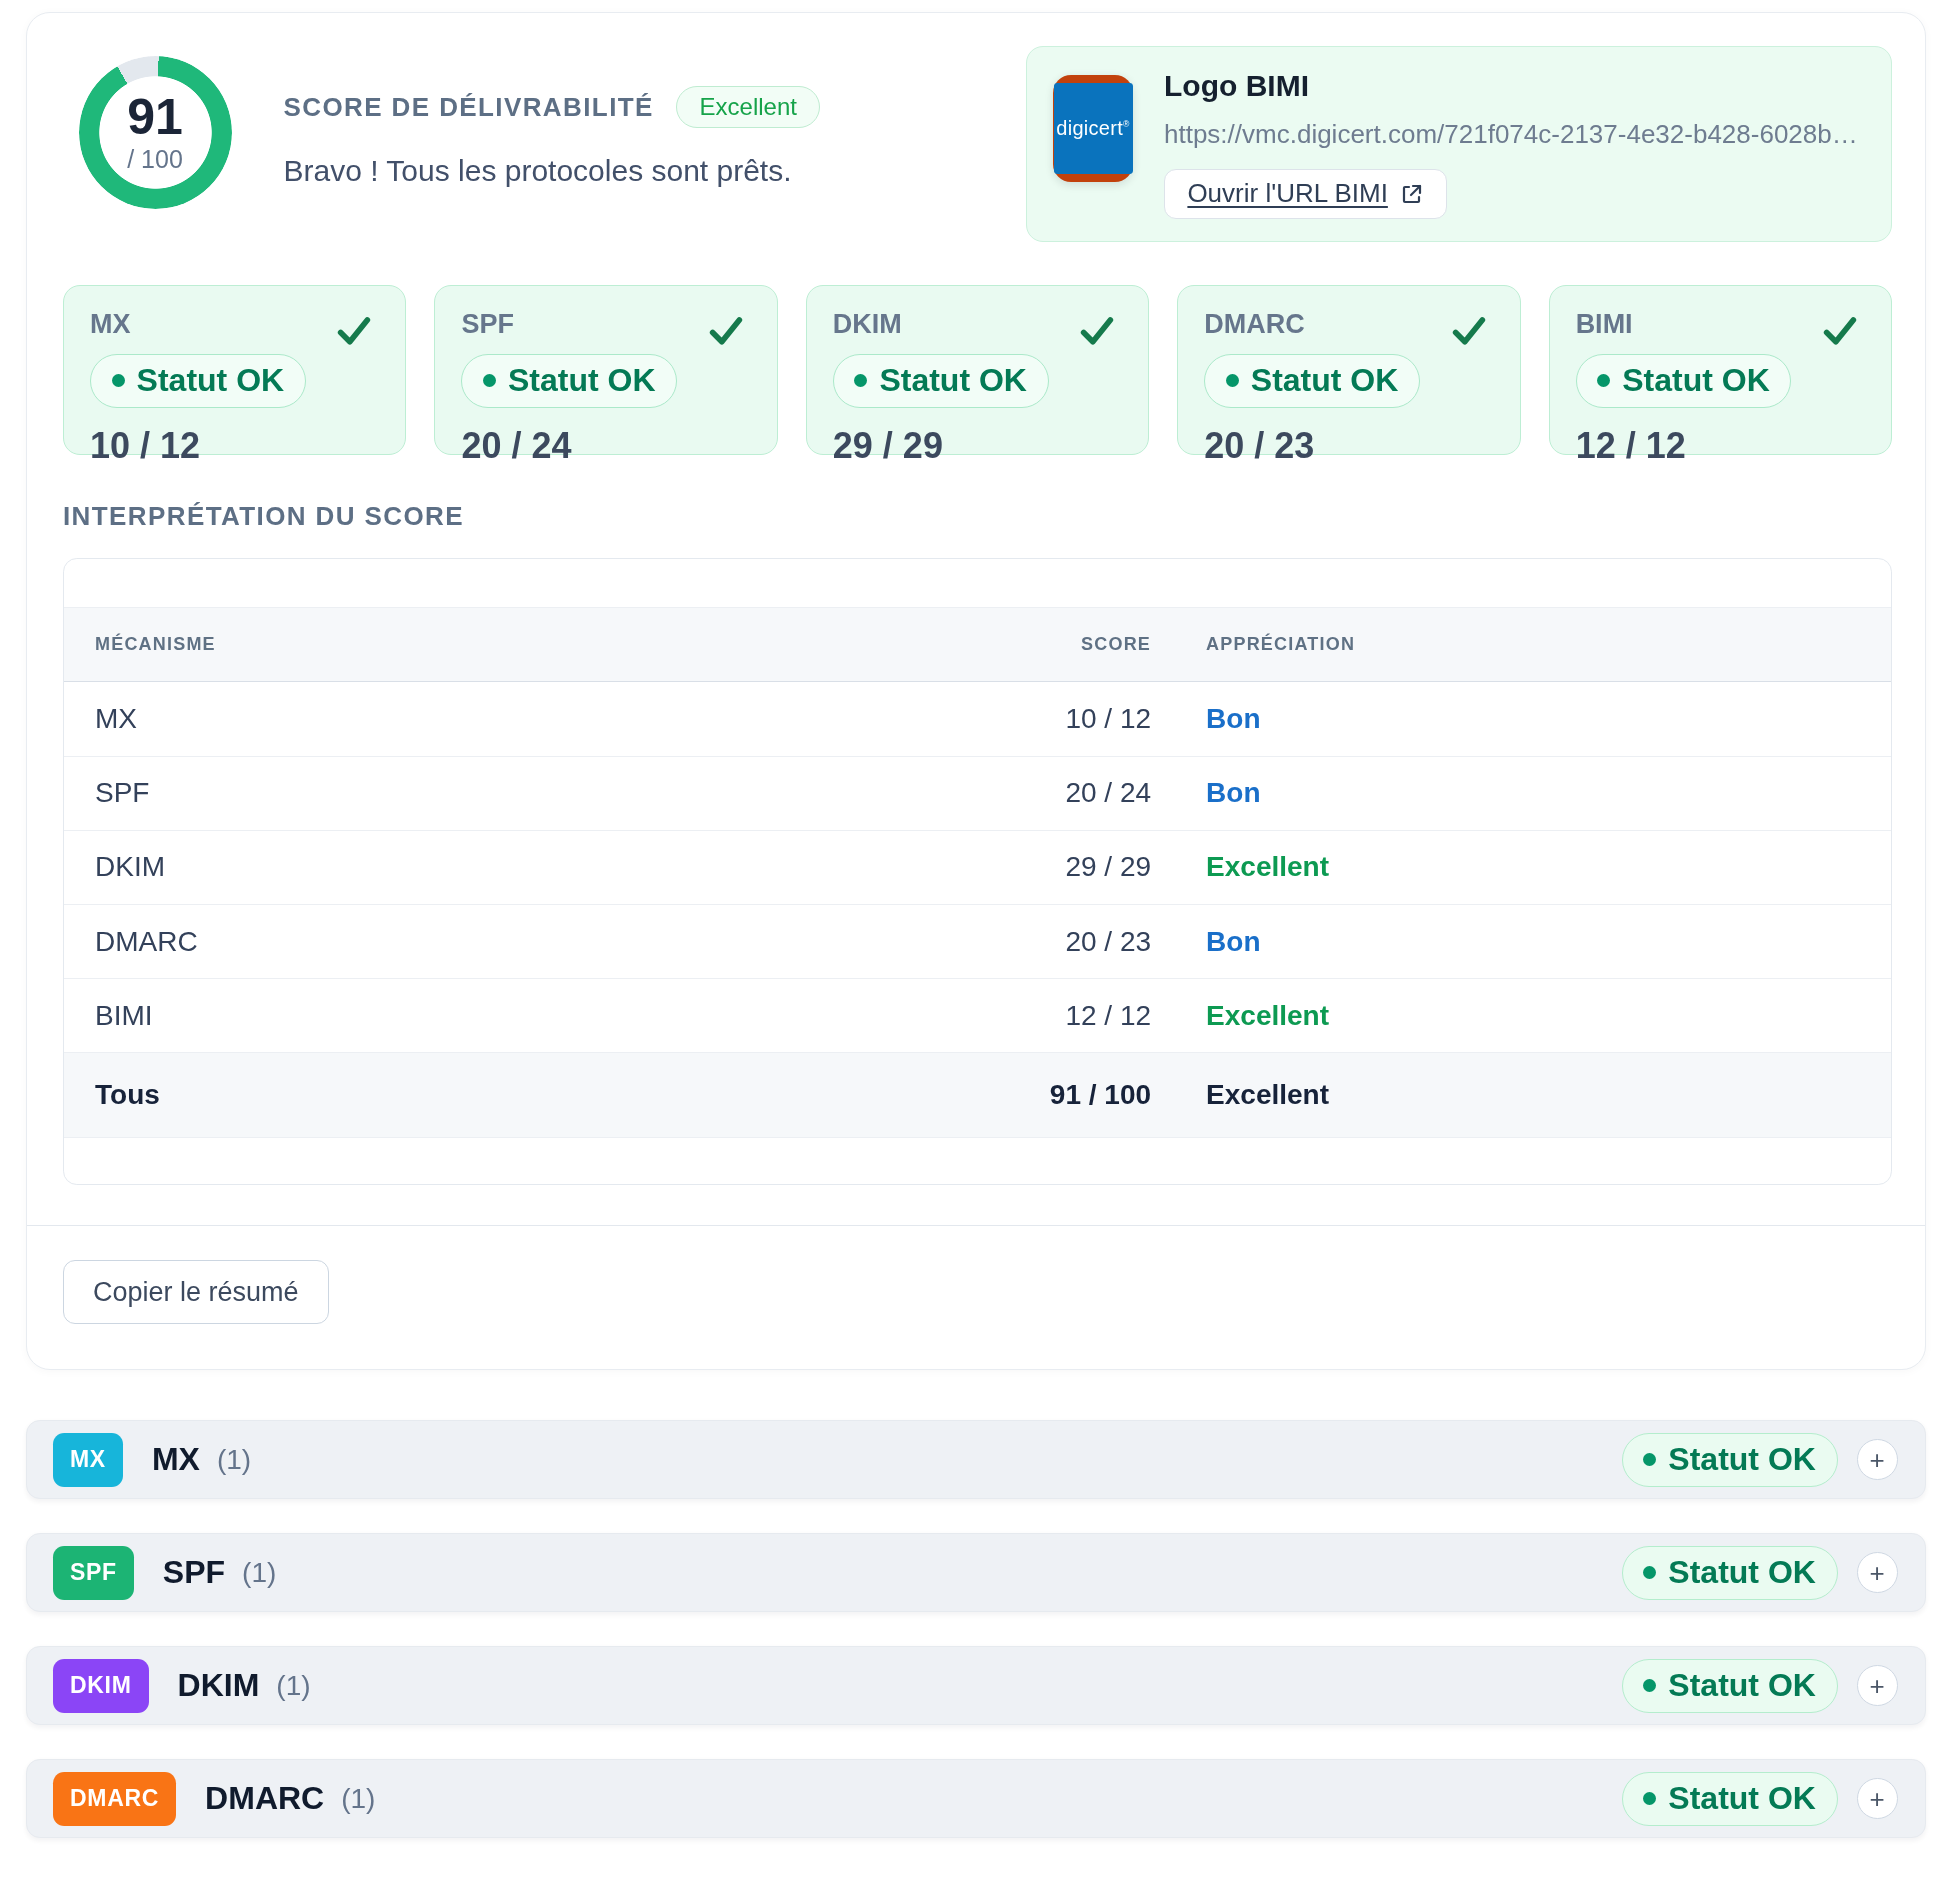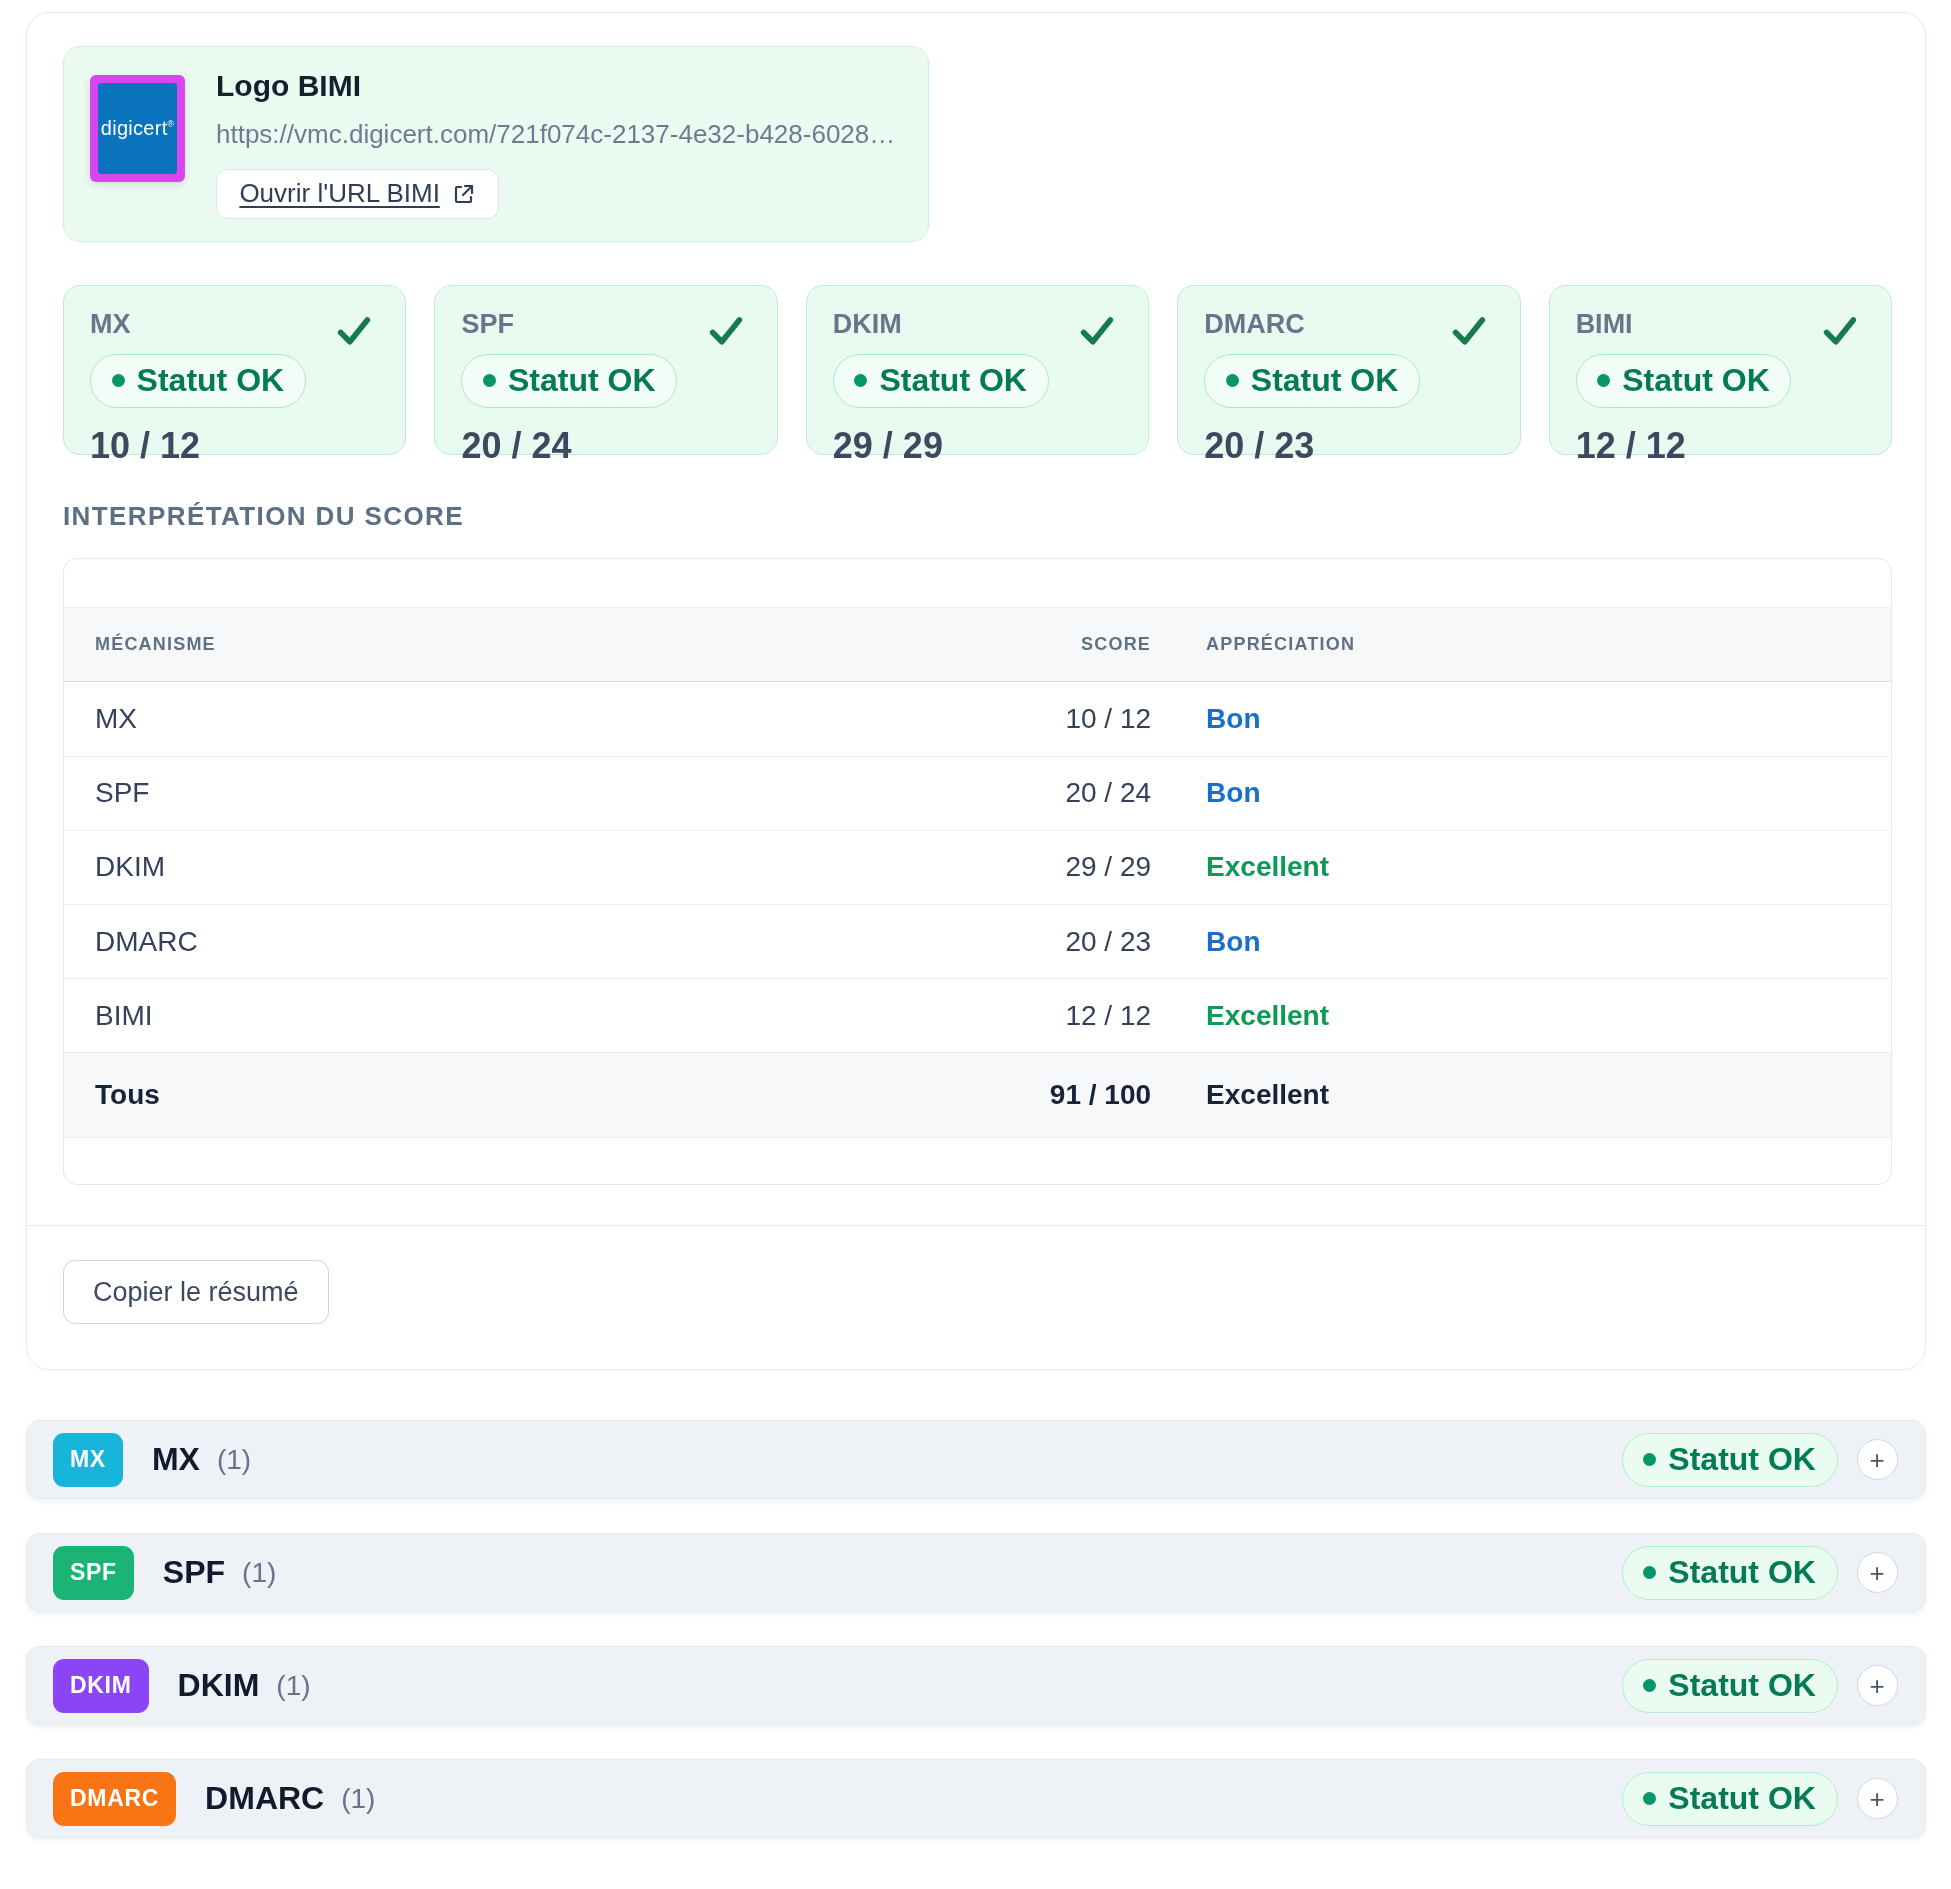--- a/index.html
+++ b/index.html
@@ -65,22 +65,22 @@
 
   
   .bimi-box {
     width: 866px; min-height: 189px;
     background: #ebfbf2; border: 1.7px solid #ccf1dd;
     border-radius: 17px;
     padding: 22.4px 26px;
     display: flex; gap: 31px; align-items: flex-start;
   }
   .logo-frame {
-    width: 95px; height: 107px; background: #d946ef;
-    border-radius: 6px; box-shadow: 0 2.6px 8.6px rgba(15,23,42,.12);
+    width: 80px; height: 107px; background: #c2410c;
+    border-radius: 18px; box-shadow: 0 2.6px 8.6px rgba(15,23,42,.12);
     display: flex; align-items: center; justify-content: center;
     flex: 0 0 auto; margin-top: 5.2px;
   }
   .logo-blue {
     width: 79px; height: 91px; background: #0a73bd; border-radius: 3.4px;
     display: flex; align-items: center; justify-content: center;
   }
   .logo-text { color: #ffffff; font-size: 20px; letter-spacing: 0.3px; }
   .logo-text sup { font-size: 8.6px; vertical-align: super; }
   .bimi-info { flex: 1; min-width: 0; }
@@ -199,20 +199,34 @@
 
   .check-svg { width: 40px; height: 40px; }
   .ext-svg { width: 24px; height: 24px; }
 </style>
 </head>
 <body>
 
 <div class="main-card">
 
   <div class="card-header">
+    <div class="score-area">
+      <div class="donut" style="--pct: 91;"></div>
+      <div class="donut-center">
+        <div class="donut-value">91</div>
+        <div class="donut-denom">/ 100</div>
+      </div>
+      <div class="score-text">
+        <div class="score-title-row">
+          <span class="score-label">SCORE DE DÉLIVRABILITÉ</span>
+          <span class="badge-excellent">Excellent</span>
+        </div>
+        <div class="score-message">Bravo ! Tous les protocoles sont prêts.</div>
+      </div>
+    </div>
 
     <div class="bimi-box">
       <div class="logo-frame">
         <div class="logo-blue">
           <span class="logo-text"><span>digicert</span><sup>®</sup></span>
         </div>
       </div>
       <div class="bimi-info">
         <div class="bimi-title">Logo BIMI</div>
         <div class="bimi-url">https://vmc.digicert.com/721f074c-2137-4e32-b428-6028b7c9a028.svg</div>

